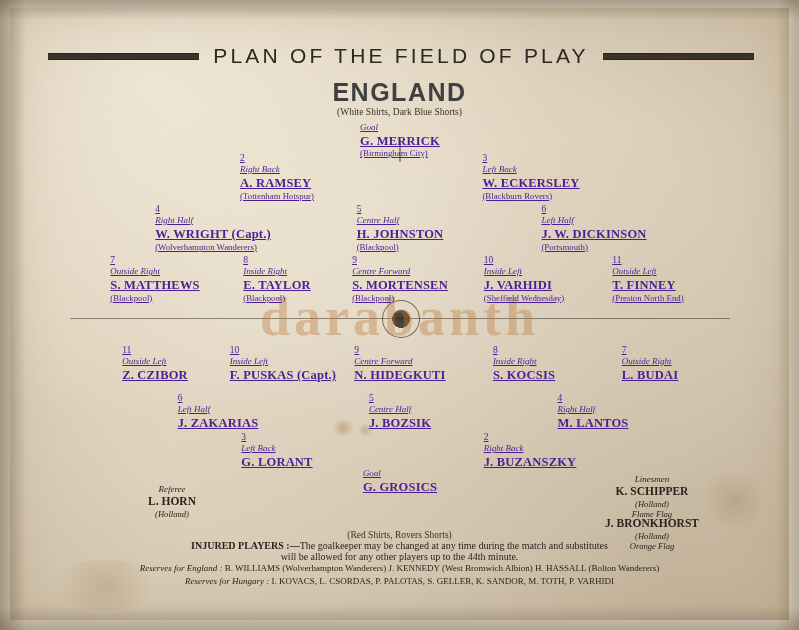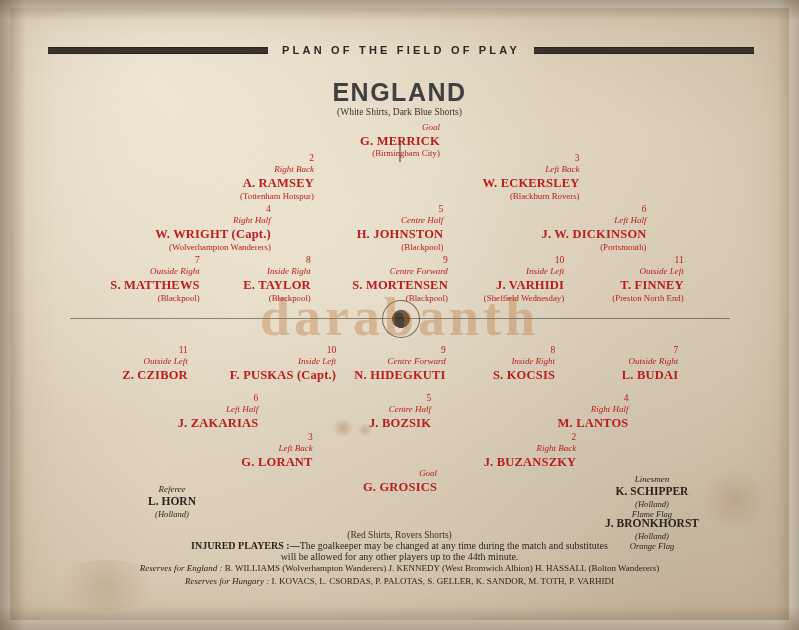--- a/index.html
+++ b/index.html
@@ -82,25 +82,25 @@
     height: 5px;
     background: #3a332c;
     flex: 1 1 auto;
     border-top: 1px solid #2a241e;
     border-bottom: 1px solid #2a241e;
   }
   .rule.left { margin-right: 14px; }
   .rule.right { margin-left: 14px; }
   .header-title {
     font-family: "Liberation Sans", sans-serif;
-    font-size: 11px;
+    font-size: 21px;
     letter-spacing: 3.2px;
     color: #2c2721;
     white-space: nowrap;
-    font-weight: 700;
+    font-weight: 400;
   }
 
   .team-name {
     position: absolute;
     width: 799px;
     text-align: center;
     font-family: "Liberation Sans", sans-serif;
     font-weight: bold;
     font-size: 25px;
     letter-spacing: 1.5px;
@@ -111,25 +111,26 @@
     width: 799px;
     text-align: center;
     font-size: 9.5px;
     color: #3a332c;
     font-family: "Liberation Serif", serif;
   }
 
   
   .player {
     position: absolute;
-    text-align: right;
+    text-align: left;
     transform: translateX(-50%);
-    color: #b91c1c;
+    color: #4c1d95;
     line-height: 1.18;
     white-space: nowrap;
+    text-decoration: underline;
   }
   .num {
     font-size: 9.5px;
     font-family: "Liberation Serif", serif;
   }
   .pos {
     font-size: 9px;
     font-style: italic;
     font-family: "Liberation Serif", serif;
   }

